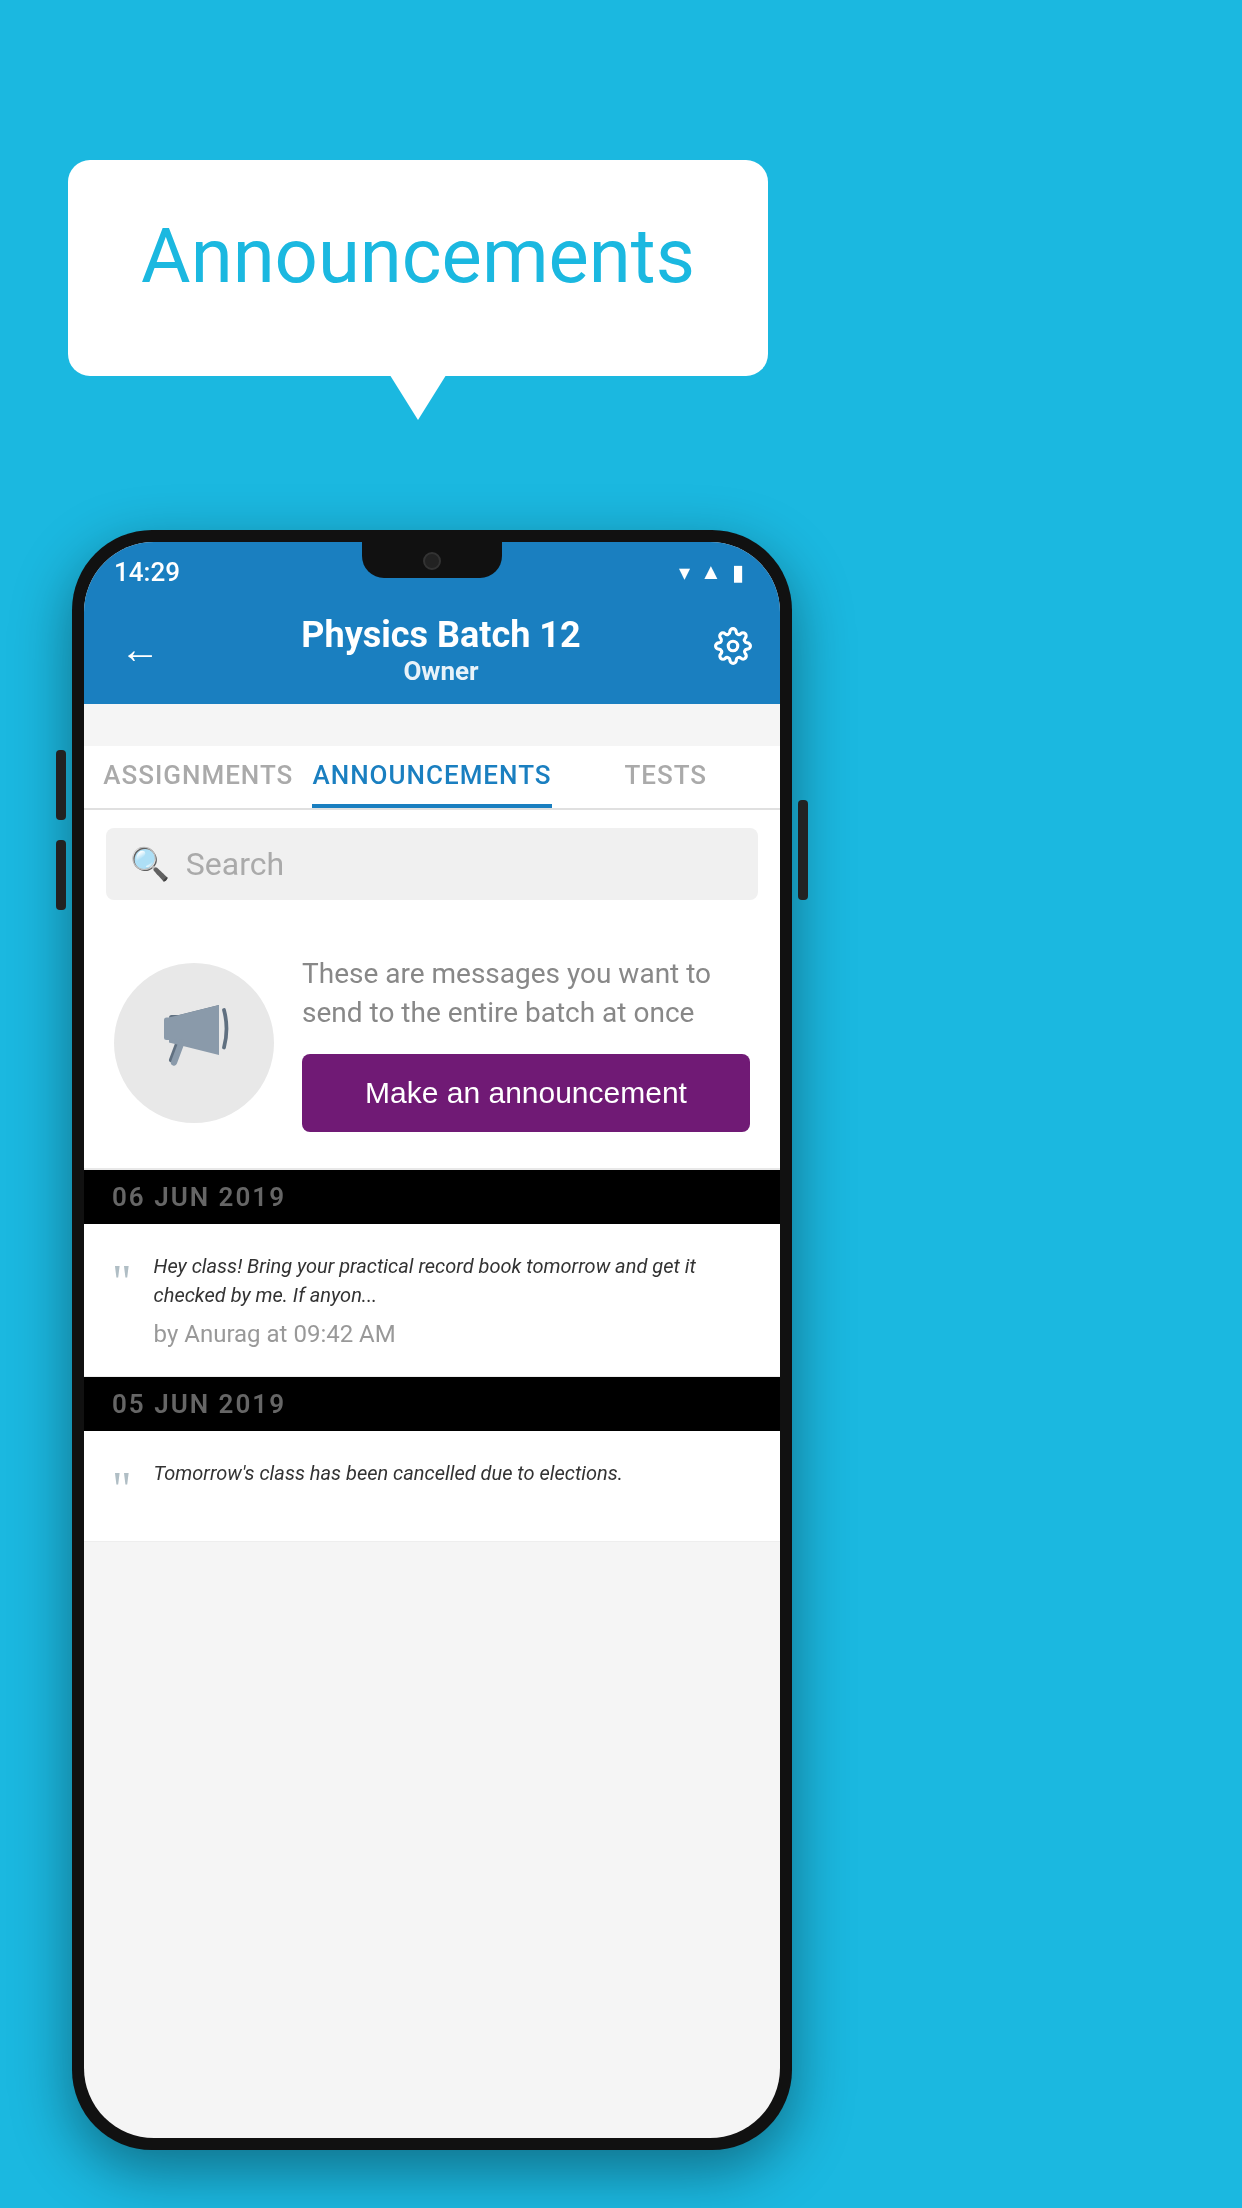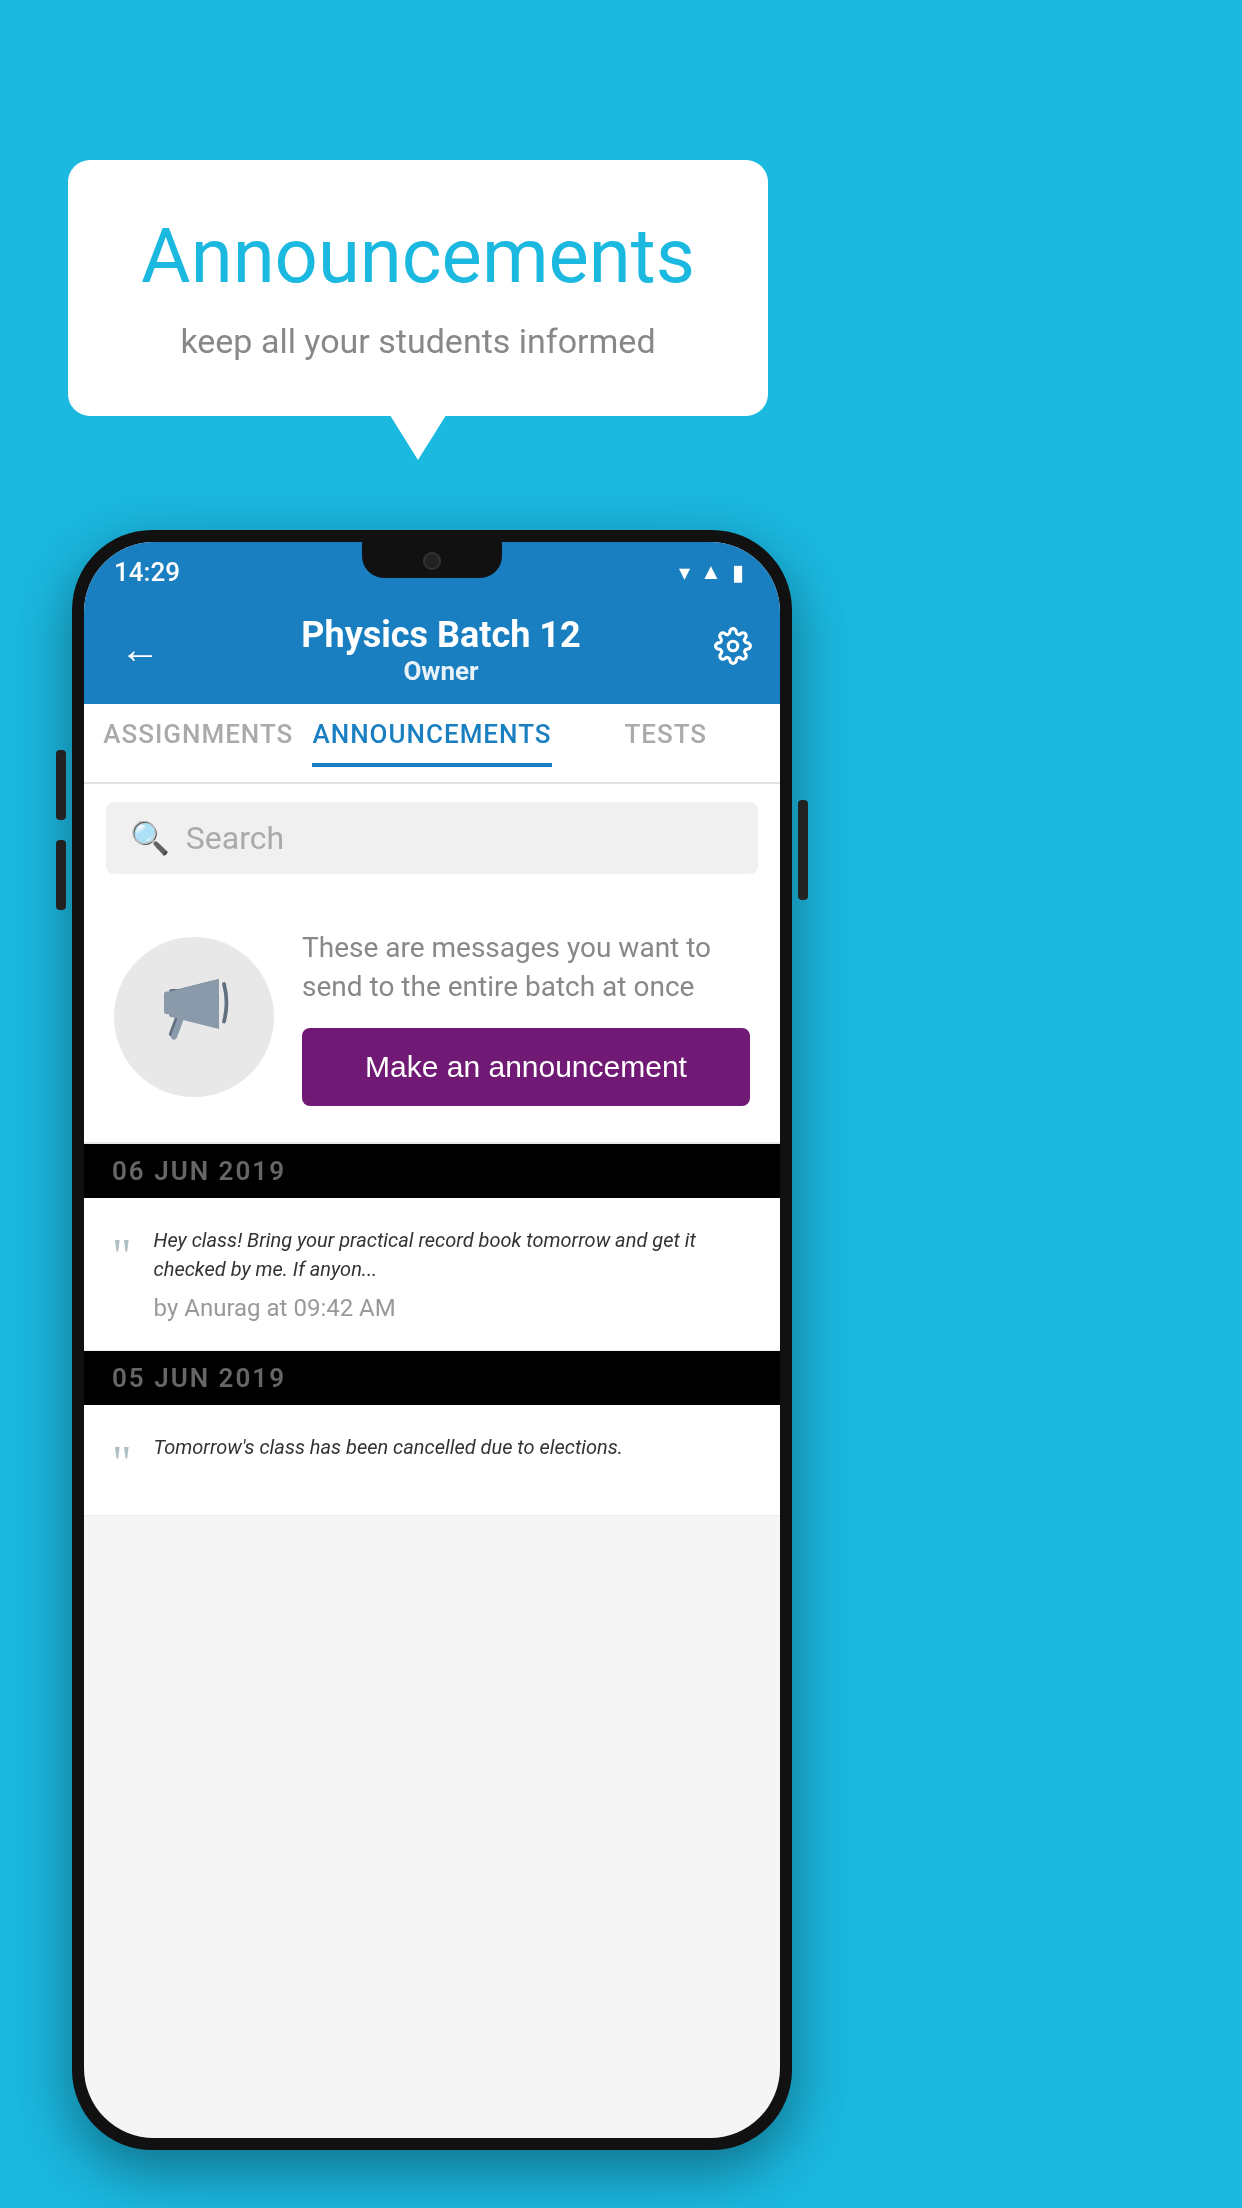--- a/index.html
+++ b/index.html
@@ -153,22 +153,23 @@
       color: white;
       font-size: 36px;
       cursor: pointer;
     }
 
     
     .tabs {
       background: white;
       display: flex;
       border-bottom: 2px solid #e0e0e0;
-      height: 80px;
-      align-items: center;
+      height: 64px;
+      align-items: flex-end;
+      margin-top: 42px;
     }
     .tab {
       flex: 1;
       text-align: center;
       padding-bottom: 18px;
       font-size: 26px;
       font-weight: 500;
       color: #aaa;
       cursor: pointer;
       position: relative;
@@ -320,21 +321,20 @@
       top: 270px;
       width: 10px;
       height: 100px;
     }
   </style>
 </head>
 <body>
 
 <div class="speech-bubble">
   <div class="speech-bubble-title">Announcements</div>
-  <div class="speech-bubble-subtitle">keep all your students informed</div>
 </div>
 
 <div class="phone-frame">
   <div class="phone-side-btn vol-up"></div>
   <div class="phone-side-btn vol-down"></div>
   <div class="phone-side-btn power-btn"></div>
 
   <div class="phone-inner">
     <div class="notch">
       <div class="notch-camera"></div>

